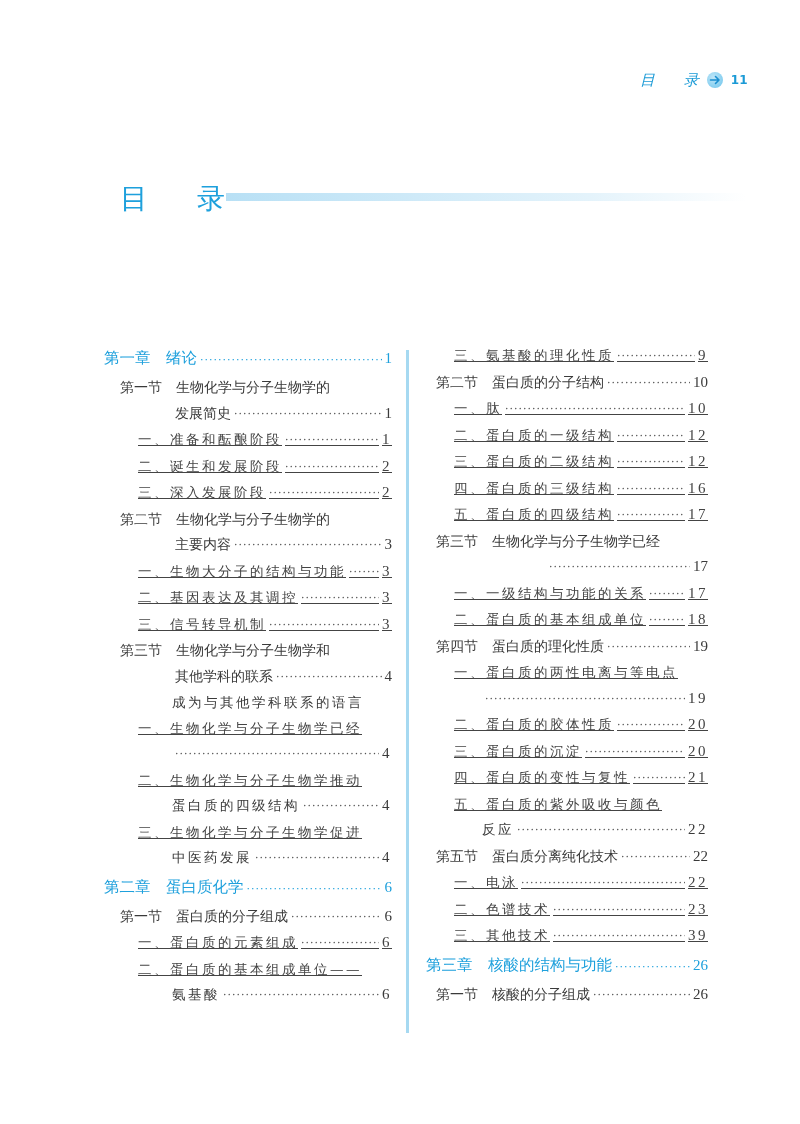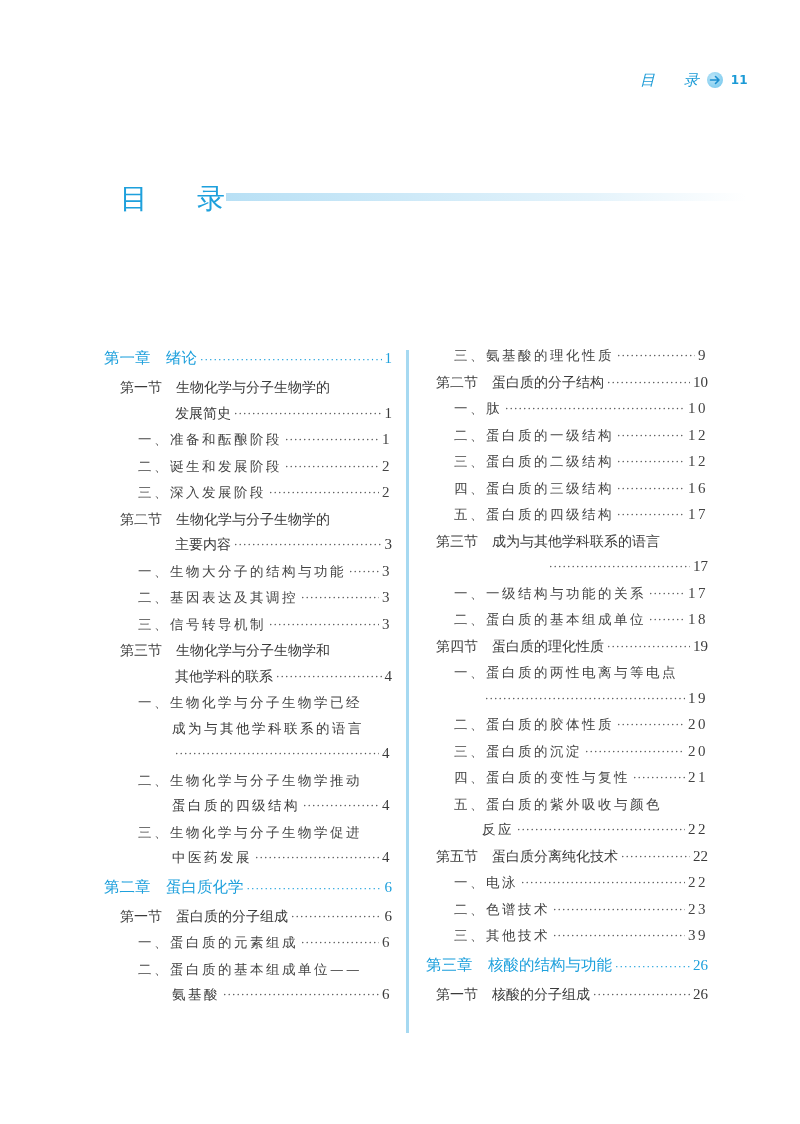--- a/index.html
+++ b/index.html
@@ -39,21 +39,21 @@
     flex: 1 1 auto; overflow: hidden; margin: 0 3px; letter-spacing: 1px; color: #555;
     font-size: 11px;
   }
   .row .dots::before { content: "································································································"; }
   .row .pg { flex: 0 0 auto; font-family: "Liberation Serif", serif; font-size: 15px; }
 
   .chapter { color: #1ea0dc; font-family: "DejaVu Sans", sans-serif; font-size: 15.5px; line-height: 30px; }
   .chapter .dots { color: #1ea0dc; }
   .chapter .pg { color: #1ea0dc; }
   .section { padding-left: 16px; }
-  .sub { padding-left: 34px; letter-spacing: 2.5px; font-size: 13.5px; color: #444; }
+  .sub { padding-left: 34px; letter-spacing: 2.5px; font-size: 13.5px; color: #444; text-decoration: underline; }
   .cont-sec { padding-left: 71px; }
   .cont-sub { padding-left: 68px; letter-spacing: 2.5px; font-size: 13.5px; }
   .gap-top { margin-top: 0; }
 
   .col-right .section { padding-left: 10px; }
   .col-right .sub { padding-left: 28px; }
   .col-right .cont-sec { padding-left: 120px; }
   .col-right .cont-sub { padding-left: 56px; }
   .col-right .chapter { padding-left: 0; }
 </style>
@@ -130,25 +130,25 @@
       <span class="pg">3</span>
     </div>
     <div class="row section">
       <span class="lbl">第三节　生物化学与分子生物学和</span>
     </div>
     <div class="row cont-sec">
       <span class="lbl">其他学科的联系</span>
       <span class="dots"></span>
       <span class="pg">4</span>
     </div>
+    <div class="row cont-sub">
+      <span class="lbl">成为与其他学科联系的语言</span>
+    </div>
     <div class="row sub">
       <span class="lbl">一、生物化学与分子生物学已经</span>
-    </div>
-    <div class="row cont-sub">
-      <span class="lbl">成为与其他学科联系的语言</span>
     </div>
     <div class="row cont-sub">
       <span class="lbl"></span>
       <span class="dots"></span>
       <span class="pg">4</span>
     </div>
     <div class="row sub">
       <span class="lbl">二、生物化学与分子生物学推动</span>
     </div>
     <div class="row cont-sub">
@@ -218,21 +218,21 @@
       <span class="lbl">四、蛋白质的三级结构</span>
       <span class="dots"></span>
       <span class="pg">16</span>
     </div>
     <div class="row sub">
       <span class="lbl">五、蛋白质的四级结构</span>
       <span class="dots"></span>
       <span class="pg">17</span>
     </div>
     <div class="row section">
-      <span class="lbl">第三节　成为与其他学科联系的语言</span>
+      <span class="lbl">第三节　生物化学与分子生物学已经</span>
     </div>
     <div class="row cont-sec">
       <span class="lbl"></span>
       <span class="dots"></span>
       <span class="pg">17</span>
     </div>
     <div class="row sub">
       <span class="lbl">一、一级结构与功能的关系</span>
       <span class="dots"></span>
       <span class="pg">17</span>

